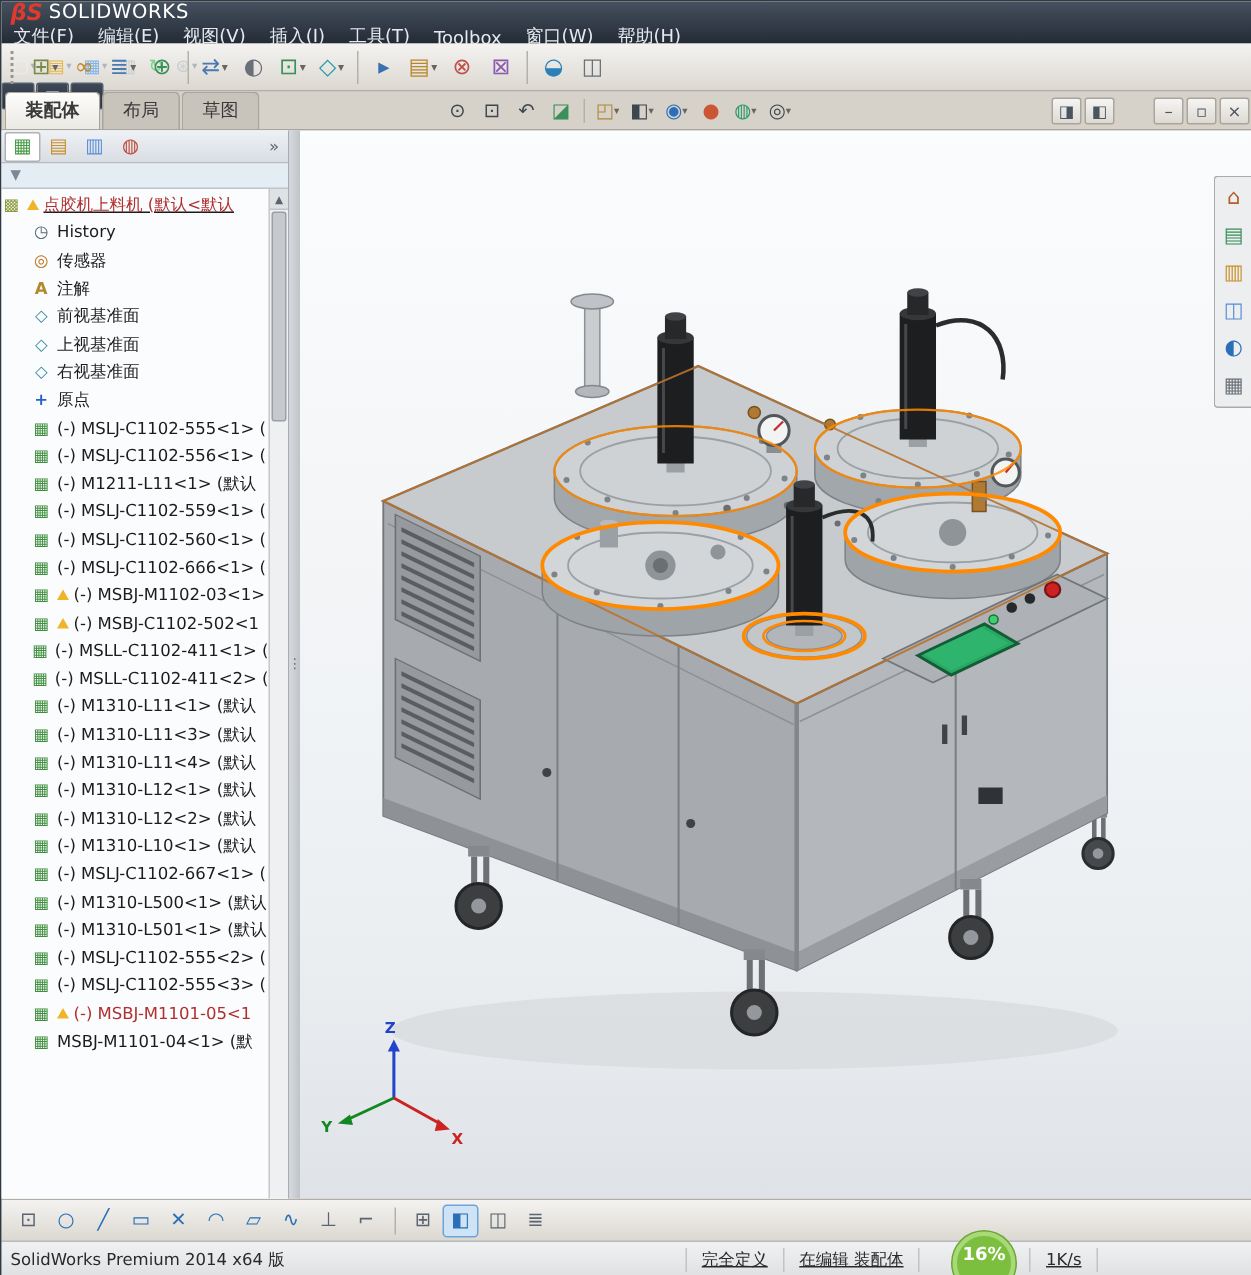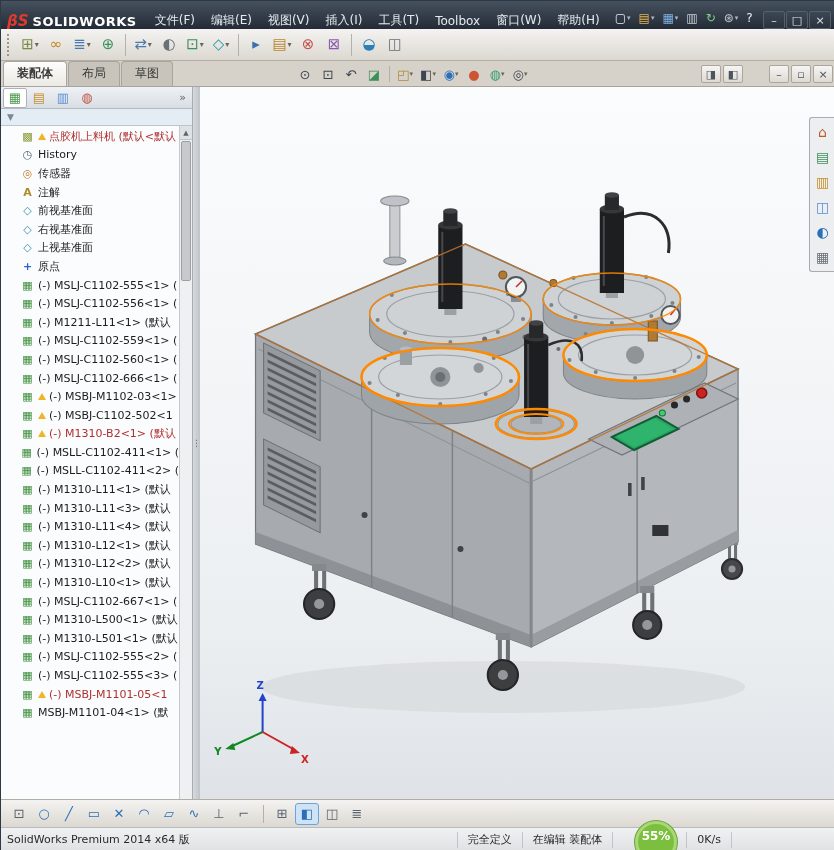--- a/index.html
+++ b/index.html
@@ -1,24 +1,24 @@
 <!DOCTYPE html>
 <html><head>
 <meta charset="utf-8">
 <style>
   html,body{margin:0;padding:0;background:#9aa0a6;}
   .window{width:834px;height:850px;position:relative;overflow:hidden;border:1px solid #2e3944;
     font-family:"DejaVu Sans","Liberation Sans",sans-serif;background:#d6d2c9;cursor:default;}
   .window *{box-sizing:border-box;}
 
   
-  .titlebar{height:28px;background:linear-gradient(#46515f,#232b36);display:flex;align-items:flex-end;color:#e8ecf2;}
+  .titlebar{height:28px;background:linear-gradient(#46515f,#232b36);display:flex;align-items:flex-start;color:#e8ecf2;flex-direction:column;}
   .logo{display:flex;align-items:center;padding:0 10px 0 6px;gap:4px;}
   .logo-mark{color:#e03a2f;font-weight:bold;font-style:italic;font-size:15px;line-height:1;}
-  .logo-text{font-weight:bold;font-size:13px;letter-spacing:.5px;color:#fff;}
+  .logo-text{font-weight:normal;font-size:13px;letter-spacing:.5px;color:#fff;}
   .menus{display:flex;align-items:stretch;}
   .menu{display:flex;align-items:center;padding:0 8px;font-size:12px;color:#e6eaef;}
   .quick{display:flex;align-items:center;gap:2px;padding:0 4px;}
   .qicon{display:flex;align-items:center;justify-content:center;height:22px;padding:0 3px;font-size:12px;border-radius:2px;}
   .qicon .g{line-height:1;}
   .qicon.has-dd::after{content:"▾";font-size:7px;color:#aeb6c0;margin-left:1px;}
   .tspacer{flex:1;}
   .winctl{display:flex;align-items:center;gap:1px;padding-right:4px;}
   .wbtn{width:22px;height:18px;display:flex;align-items:center;justify-content:center;font-size:11px;color:#dfe4ea;border:1px solid #55606e;border-radius:2px;background:linear-gradient(#3d4856,#2a323d);}
 
@@ -47,21 +47,21 @@
   .lpanel{width:192px;display:flex;flex-direction:column;background:#fbfcfd;border-right:1px solid #a8acb0;}
   .ptabs{height:22px;background:linear-gradient(#eef1f5,#d9dee4);border-bottom:1px solid #b4b9bf;display:flex;align-items:center;padding:0 2px;}
   .ptab{width:24px;height:20px;display:flex;align-items:center;justify-content:center;font-size:13px;border-radius:2px;}
   .ptab:first-child{background:#fff;border:1px solid #aeb3b9;}
   .pmore{margin-left:auto;font-size:11px;color:#5a6570;padding:0 4px;}
   .pfilter{height:17px;background:#e4ecf4;border-bottom:1px solid #bcc6d0;display:flex;align-items:center;padding-left:6px;}
   .funnel{font-size:9px;color:#7a8794;}
   .tree{flex:1;position:relative;overflow:hidden;background:#fbfcfd;}
   .tree-rows{position:absolute;left:0;top:1px;right:13px;bottom:0;overflow:hidden;}
   .trow{display:flex;align-items:center;height:18.6px;padding-left:20px;font-size:11px;white-space:nowrap;color:#1c1c1c;}
-  .trow.t-root{padding-left:20px;}
+  .trow.t-root{padding-left:0;text-decoration:underline;}
   .ticon{width:13px;text-align:center;margin-right:4px;font-size:11px;line-height:1;}
   .t-root .ticon::before{content:"▩";color:#8a9a3a;}
   .t-hist .ticon::before{content:"◷";color:#5a6a7a;}
   .t-sensor .ticon::before{content:"◎";color:#c07a2a;}
   .t-note .ticon::before{content:"A";color:#b08a2a;font-weight:bold;}
   .t-plane .ticon::before{content:"◇";color:#3a8fa0;}
   .t-origin .ticon::before{content:"+";color:#2a5fd0;font-weight:bold;}
   .t-comp .ticon::before{content:"▦";color:#3f8f3f;}
   .twarn{display:none;width:0;height:0;border-left:4px solid transparent;border-right:4px solid transparent;border-bottom:7px solid #f0b429;margin-right:3px;}
   .trow.warn .twarn{display:inline-block;}
@@ -78,21 +78,21 @@
   
   .bottombar{height:28px;background:linear-gradient(#f4f3f1,#dcd8d1);border-top:1px solid #b2aea6;display:flex;align-items:center;padding:0 6px;}
   .sicon{width:24px;height:22px;display:flex;align-items:center;justify-content:center;font-size:13px;border-radius:3px;margin-right:1px;}
   .sicon.sep{width:0;margin:0 6px;height:18px;border-left:1px solid #b5b1a9;border-radius:0;}
   .sicon.active{background:#cfe3f7;border:1px solid #6ea3d8;}
 
   
   .statusbar{height:24px;background:linear-gradient(#f0f1f2,#dfe1e3);border-top:1px solid #b8bcc0;display:flex;align-items:center;font-size:11px;color:#2a2a2a;}
   .sbl{padding-left:6px;}
   .sbspacer{flex:1;}
-  .sbseg{padding:0 10px;border-left:1px solid #c0c4c8;height:16px;display:flex;align-items:center;}
+  .sbseg{padding:0 10px;border-left:1px solid #c0c4c8;height:16px;display:flex;align-items:center;text-decoration:underline;}
   .sbgap{width:74px;border-left:1px solid #c0c4c8;height:16px;}
   .sbend{width:104px;height:16px;border-left:1px solid #c0c4c8;}
   .progress-badge{position:absolute;left:634px;top:820px;width:42px;height:42px;border-radius:50%;
     background:#7cbf3f;border:3px solid #a9d878;box-shadow:0 0 0 1px #69a434;color:#fff;font-size:12px;font-weight:bold;
     display:flex;align-items:flex-start;justify-content:center;padding-top:5px;z-index:60;}
 </style>
 </head>
 <body>
 
 <div class="window">
@@ -324,26 +324,26 @@
               <span class="tlabel">注解</span>
             </div>
             <div class="trow t-plane">
               <span class="ticon"></span>
 
               <span class="tlabel">前视基准面</span>
             </div>
             <div class="trow t-plane">
               <span class="ticon"></span>
 
+              <span class="tlabel">上视基准面</span>
+            </div>
+            <div class="trow t-plane">
+              <span class="ticon"></span>
+
               <span class="tlabel">右视基准面</span>
-            </div>
-            <div class="trow t-plane">
-              <span class="ticon"></span>
-
-              <span class="tlabel">上视基准面</span>
             </div>
             <div class="trow t-origin">
               <span class="ticon"></span>
 
               <span class="tlabel">原点</span>
             </div>
             <div class="trow t-comp">
               <span class="ticon"></span>
 
               <span class="tlabel">(-) MSLJ-C1102-555&lt;1&gt; (</span>
@@ -375,25 +375,20 @@
             </div>
             <div class="trow t-comp warn">
               <span class="ticon"></span>
               <span class="twarn"></span>
               <span class="tlabel">(-) MSBJ-M1102-03&lt;1&gt;</span>
             </div>
             <div class="trow t-comp warn">
               <span class="ticon"></span>
               <span class="twarn"></span>
               <span class="tlabel">(-) MSBJ-C1102-502&lt;1</span>
-            </div>
-            <div class="trow t-comp warn red">
-              <span class="ticon"></span>
-              <span class="twarn"></span>
-              <span class="tlabel">(-) M1310-B2&lt;1&gt; (默认</span>
             </div>
             <div class="trow t-comp">
               <span class="ticon"></span>
 
               <span class="tlabel">(-) MSLL-C1102-411&lt;1&gt; (</span>
             </div>
             <div class="trow t-comp">
               <span class="ticon"></span>
 
               <span class="tlabel">(-) MSLL-C1102-411&lt;2&gt; (</span>
@@ -772,21 +767,21 @@
         <span class="g">≣</span>
       </div>
   </div>
 
   <div class="statusbar">
     <span class="sbl">SolidWorks Premium 2014 x64 版</span>
     <span class="sbspacer"></span>
     <span class="sbseg">完全定义</span>
     <span class="sbseg">在编辑 装配体</span>
     <span class="sbgap"></span>
-    <span class="sbseg">0K/s</span>
+    <span class="sbseg">1K/s</span>
     <span class="sbend"></span>
   </div>
 
   <div class="progress-badge">
-    <span>55%</span>
+    <span>16%</span>
   </div>
 
 </div>
 
 </body></html>

